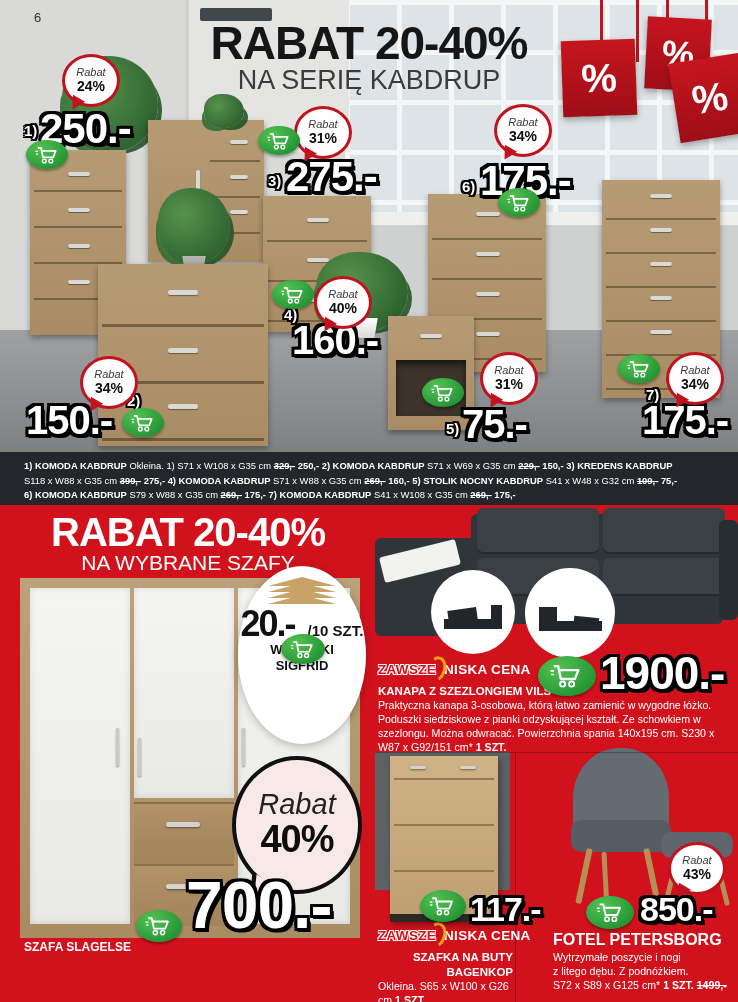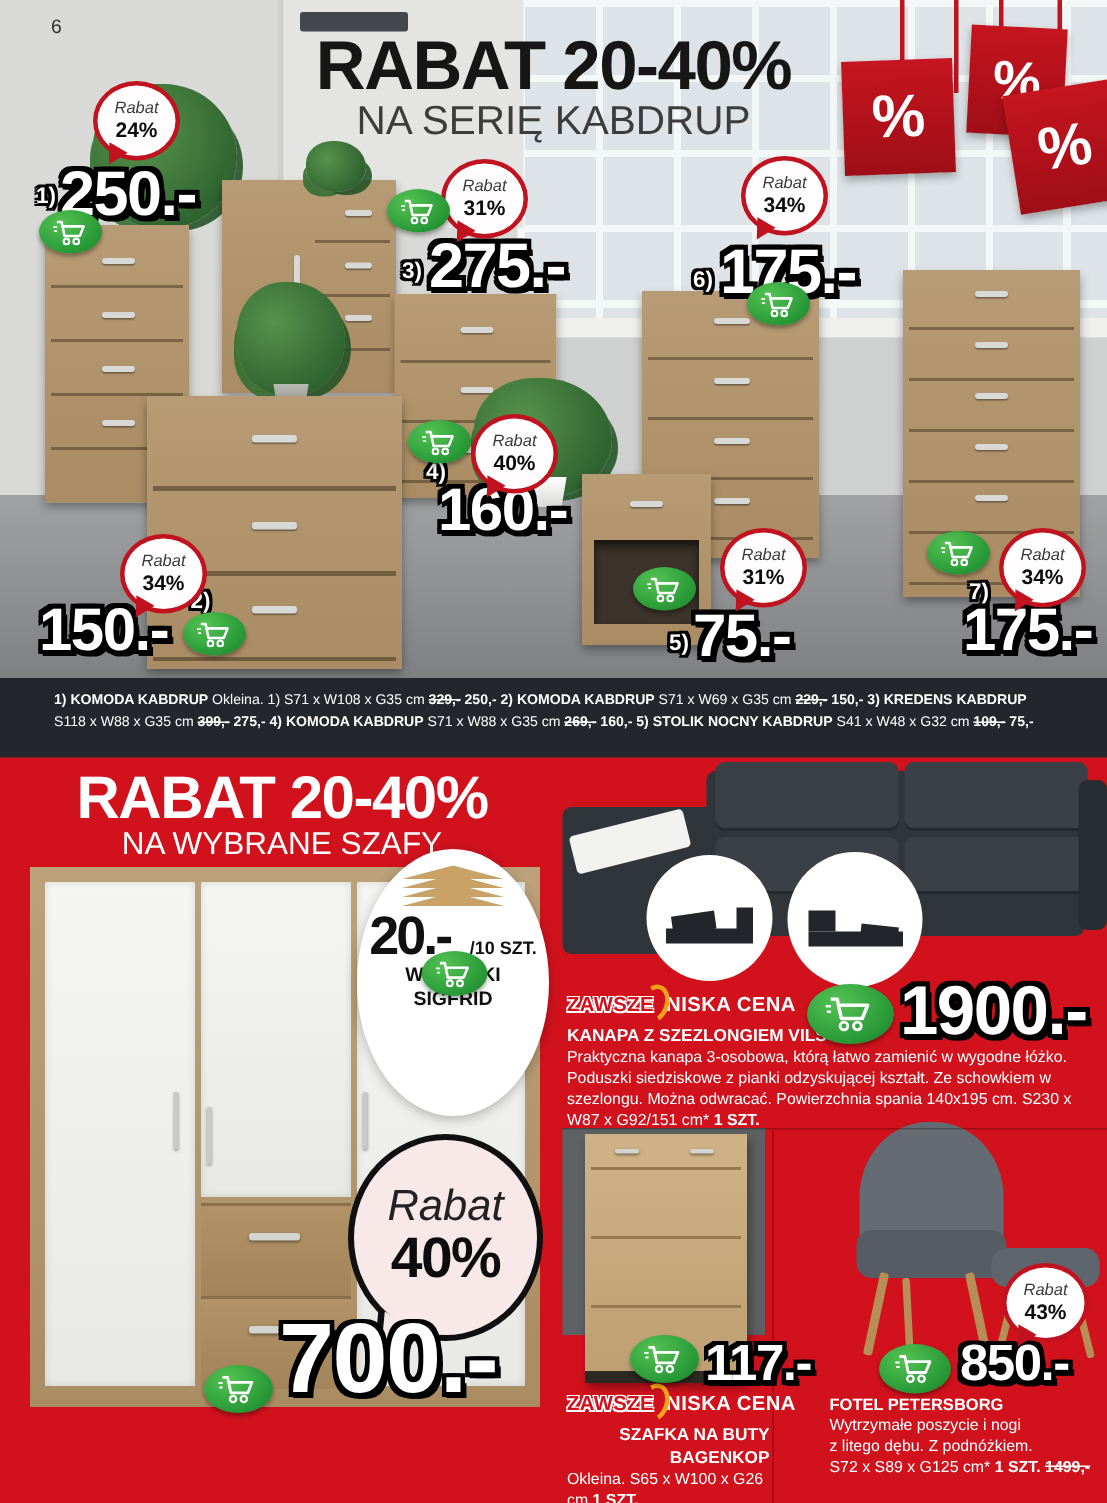--- a/index.html
+++ b/index.html
@@ -51,21 +51,21 @@
   .bb-label{font-style:italic;font-size:29px;color:#222;line-height:1;}
   .bb-val{font-weight:800;font-size:38px;color:#0d0d0d;line-height:1.1;letter-spacing:-1px;}
 
   .cart-badge{position:absolute;display:flex;align-items:center;justify-content:center;z-index:8;
     border-radius:50%;background:radial-gradient(ellipse at 35% 30%,#54c253,#2a9b38 65%,#178227);
     box-shadow:0 2px 3px rgba(0,0,0,.35);cursor:pointer;}
   .cart-badge svg{width:68%;height:68%;}
 
   
   .legal{left:0;top:452px;width:738px;height:53px;background:#23272b;color:#fff;
-    font-size:9.4px;line-height:1.55;padding:7px 0 0 36px;box-sizing:border-box;z-index:4;}
+    font-size:9.4px;line-height:1.55;padding:7px 0 0 24px;box-sizing:border-box;z-index:4;}
   .legal .b{font-weight:700;}
   .legal .s{text-decoration:line-through;}
 
   
   .red-zone{left:0;top:505px;width:738px;height:497px;background:#d1121d;}
   .sec-title{position:absolute;color:#fff;font-weight:900;text-align:center;letter-spacing:-1px;line-height:1;z-index:3;}
   .sec-sub{position:absolute;color:#fff;text-align:center;line-height:1;z-index:3;}
 
   
   .main-title{left:0;top:20px;width:738px;text-align:center;font-weight:900;font-size:46px;
@@ -85,21 +85,21 @@
   .vhandle{position:absolute;width:3px;height:38px;background:#c9c9c6;box-shadow:0 1px 2px rgba(0,0,0,.4);}
   .hhandle{position:absolute;width:34px;height:5px;background:#d3d3d0;border-radius:2px;box-shadow:0 1px 2px rgba(0,0,0,.45);}
 
   .hanger-circle{left:238px;top:566px;width:128px;height:178px;background:#fff;border-radius:50%;
     z-index:6;display:flex;flex-direction:column;align-items:center;box-shadow:0 2px 8px rgba(0,0,0,.25);}
   .hangers{margin-top:14px;display:flex;flex-direction:column;align-items:center;}
   .hanger-tri{width:0;height:0;border-left:34px solid rgba(0,0,0,0);border-right:34px solid rgba(0,0,0,0);
     border-bottom:9px solid #c8a266;margin-top:-3px;}
   .hc-price-row{display:flex;align-items:baseline;margin-top:2px;}
   .hc-price{font-weight:800;font-size:36px;color:#111;letter-spacing:-2px;line-height:1;}
-  .hc-unit{font-weight:700;font-size:12px;color:#111;margin-left:13px;}
+  .hc-unit{font-weight:700;font-size:15px;color:#111;margin-left:13px;}
   .hc-name{font-weight:800;font-size:13px;color:#111;line-height:1.25;text-align:center;}
 
   .price700{left:186px;top:872px;font-size:66px;z-index:9;}
 
   
   .dtitle{font-weight:800;font-size:12px;color:#fff;line-height:1.3;}
   .dbody{font-size:10.6px;color:#fff;line-height:1.32;}
   .dbody .b{font-weight:800;}
   .dbody .s{text-decoration:line-through;}
 
@@ -316,20 +316,21 @@
       <path d="M3.5 3h3.2l2 9.5h10.3l2.6-6.5H7.4" fill="none" stroke="#fff" stroke-width="1.7" stroke-linejoin="round"></path>
       <circle cx="10" cy="16.2" r="1.9" fill="none" stroke="#fff" stroke-width="1.4"></circle>
       <circle cx="16.6" cy="16.2" r="1.9" fill="none" stroke="#fff" stroke-width="1.4"></circle>
       <path d="M1 6.5h2.6M1.6 9.2h2" stroke="#fff" stroke-width="1.2"></path>
     </svg>
   </div>
 
 <div class="abs legal">
   <div><span class="b">1) KOMODA KABDRUP</span><span> Okleina. 1) S71 x W108 x G35 cm </span><span class="b s">329,-</span><span class="b"> 250,- </span><span class="b">2) KOMODA KABDRUP</span><span> S71 x W69 x G35 cm </span><span class="b s">229,-</span><span class="b"> 150,- </span><span class="b">3) KREDENS KABDRUP</span></div>
   <div><span>S118 x W88 x G35 cm </span><span class="b s">399,-</span><span class="b"> 275,- </span><span class="b">4) KOMODA KABDRUP</span><span> S71 x W88 x G35 cm </span><span class="b s">269,-</span><span class="b"> 160,- </span><span class="b">5) STOLIK NOCNY KABDRUP</span><span> S41 x W48 x G32 cm </span><span class="b s">109,-</span><span class="b"> 75,-</span></div>
+  <div><span class="b">6) KOMODA KABDRUP</span><span> S79 x W88 x G35 cm </span><span class="b s">269,-</span><span class="b"> 175,- </span><span class="b">7) KOMODA KABDRUP</span><span> S41 x W108 x G35 cm </span><span class="b s">269,-</span><span class="b"> 175,-</span></div>
 </div>
 
 <div class="abs red-zone"></div>
 
 <div class="sec-title" style="left:10px;top:512px;width:356px;font-size:40px;">RABAT 20-40%</div>
 <div class="sec-sub" style="left:10px;top:552px;width:356px;font-size:21px;">NA WYBRANE SZAFY</div>
 
 <div class="abs wardrobe">
   <div class="wdoor" style="left:10px;top:10px;width:100px;height:336px;"></div>
   <span class="vhandle" style="left:96px;top:150px;"></span>
@@ -373,20 +374,21 @@
     <svg viewBox="0 0 26 20">
       <path d="M3.5 3h3.2l2 9.5h10.3l2.6-6.5H7.4" fill="none" stroke="#fff" stroke-width="1.7" stroke-linejoin="round"></path>
       <circle cx="10" cy="16.2" r="1.9" fill="none" stroke="#fff" stroke-width="1.4"></circle>
       <circle cx="16.6" cy="16.2" r="1.9" fill="none" stroke="#fff" stroke-width="1.4"></circle>
       <path d="M1 6.5h2.6M1.6 9.2h2" stroke="#fff" stroke-width="1.2"></path>
     </svg>
   </div>
 <span class="pprice price700">700.-</span>
 
 <div class="abs" style="left:24px;top:940px;width:348px;z-index:5;">
+  <div class="dtitle">SZAFA SLAGELSE</div>
 </div>
 
 <div class="abs sofa-photo">
   <div class="sofa-part" style="left:0;top:30px;width:122px;height:98px;"></div>
   <div class="sofa-part" style="left:96px;top:6px;width:252px;height:110px;"></div>
   <div class="sofa-cush" style="left:102px;top:0;width:122px;height:46px;"></div>
   <div class="sofa-cush" style="left:228px;top:0;width:122px;height:46px;"></div>
   <div class="sofa-cush" style="left:102px;top:50px;width:122px;height:38px;"></div>
   <div class="sofa-cush" style="left:228px;top:50px;width:122px;height:38px;"></div>
   <div class="sofa-part" style="left:344px;top:12px;width:19px;height:100px;background:#282d32;"></div>
@@ -475,17 +477,17 @@
 <div class="cart-badge" style="left:586px;top:896px;width:48px;height:33px;">
     <svg viewBox="0 0 26 20">
       <path d="M3.5 3h3.2l2 9.5h10.3l2.6-6.5H7.4" fill="none" stroke="#fff" stroke-width="1.7" stroke-linejoin="round"></path>
       <circle cx="10" cy="16.2" r="1.9" fill="none" stroke="#fff" stroke-width="1.4"></circle>
       <circle cx="16.6" cy="16.2" r="1.9" fill="none" stroke="#fff" stroke-width="1.4"></circle>
       <path d="M1 6.5h2.6M1.6 9.2h2" stroke="#fff" stroke-width="1.2"></path>
     </svg>
   </div>
 <span class="pprice" style="left:640px;top:892px;font-size:34px;">850.-</span>
 <div class="abs" style="left:553px;top:930px;width:182px;z-index:5;">
-  <div class="dtitle" style="font-size:11px;">FOTEL PETERSBORG</div>
+  <div class="dtitle" style="font-size:16px;">FOTEL PETERSBORG</div>
   <div class="dbody">Wytrzymałe poszycie i nogi</div>
   <div class="dbody">z litego dębu. Z podnóżkiem.</div>
   <div class="dbody"><span>S72 x S89 x G125 cm*</span> <span class="b">1 SZT.</span> <span class="b s">1499,-</span></div>
 </div>
 
 </body></html>

